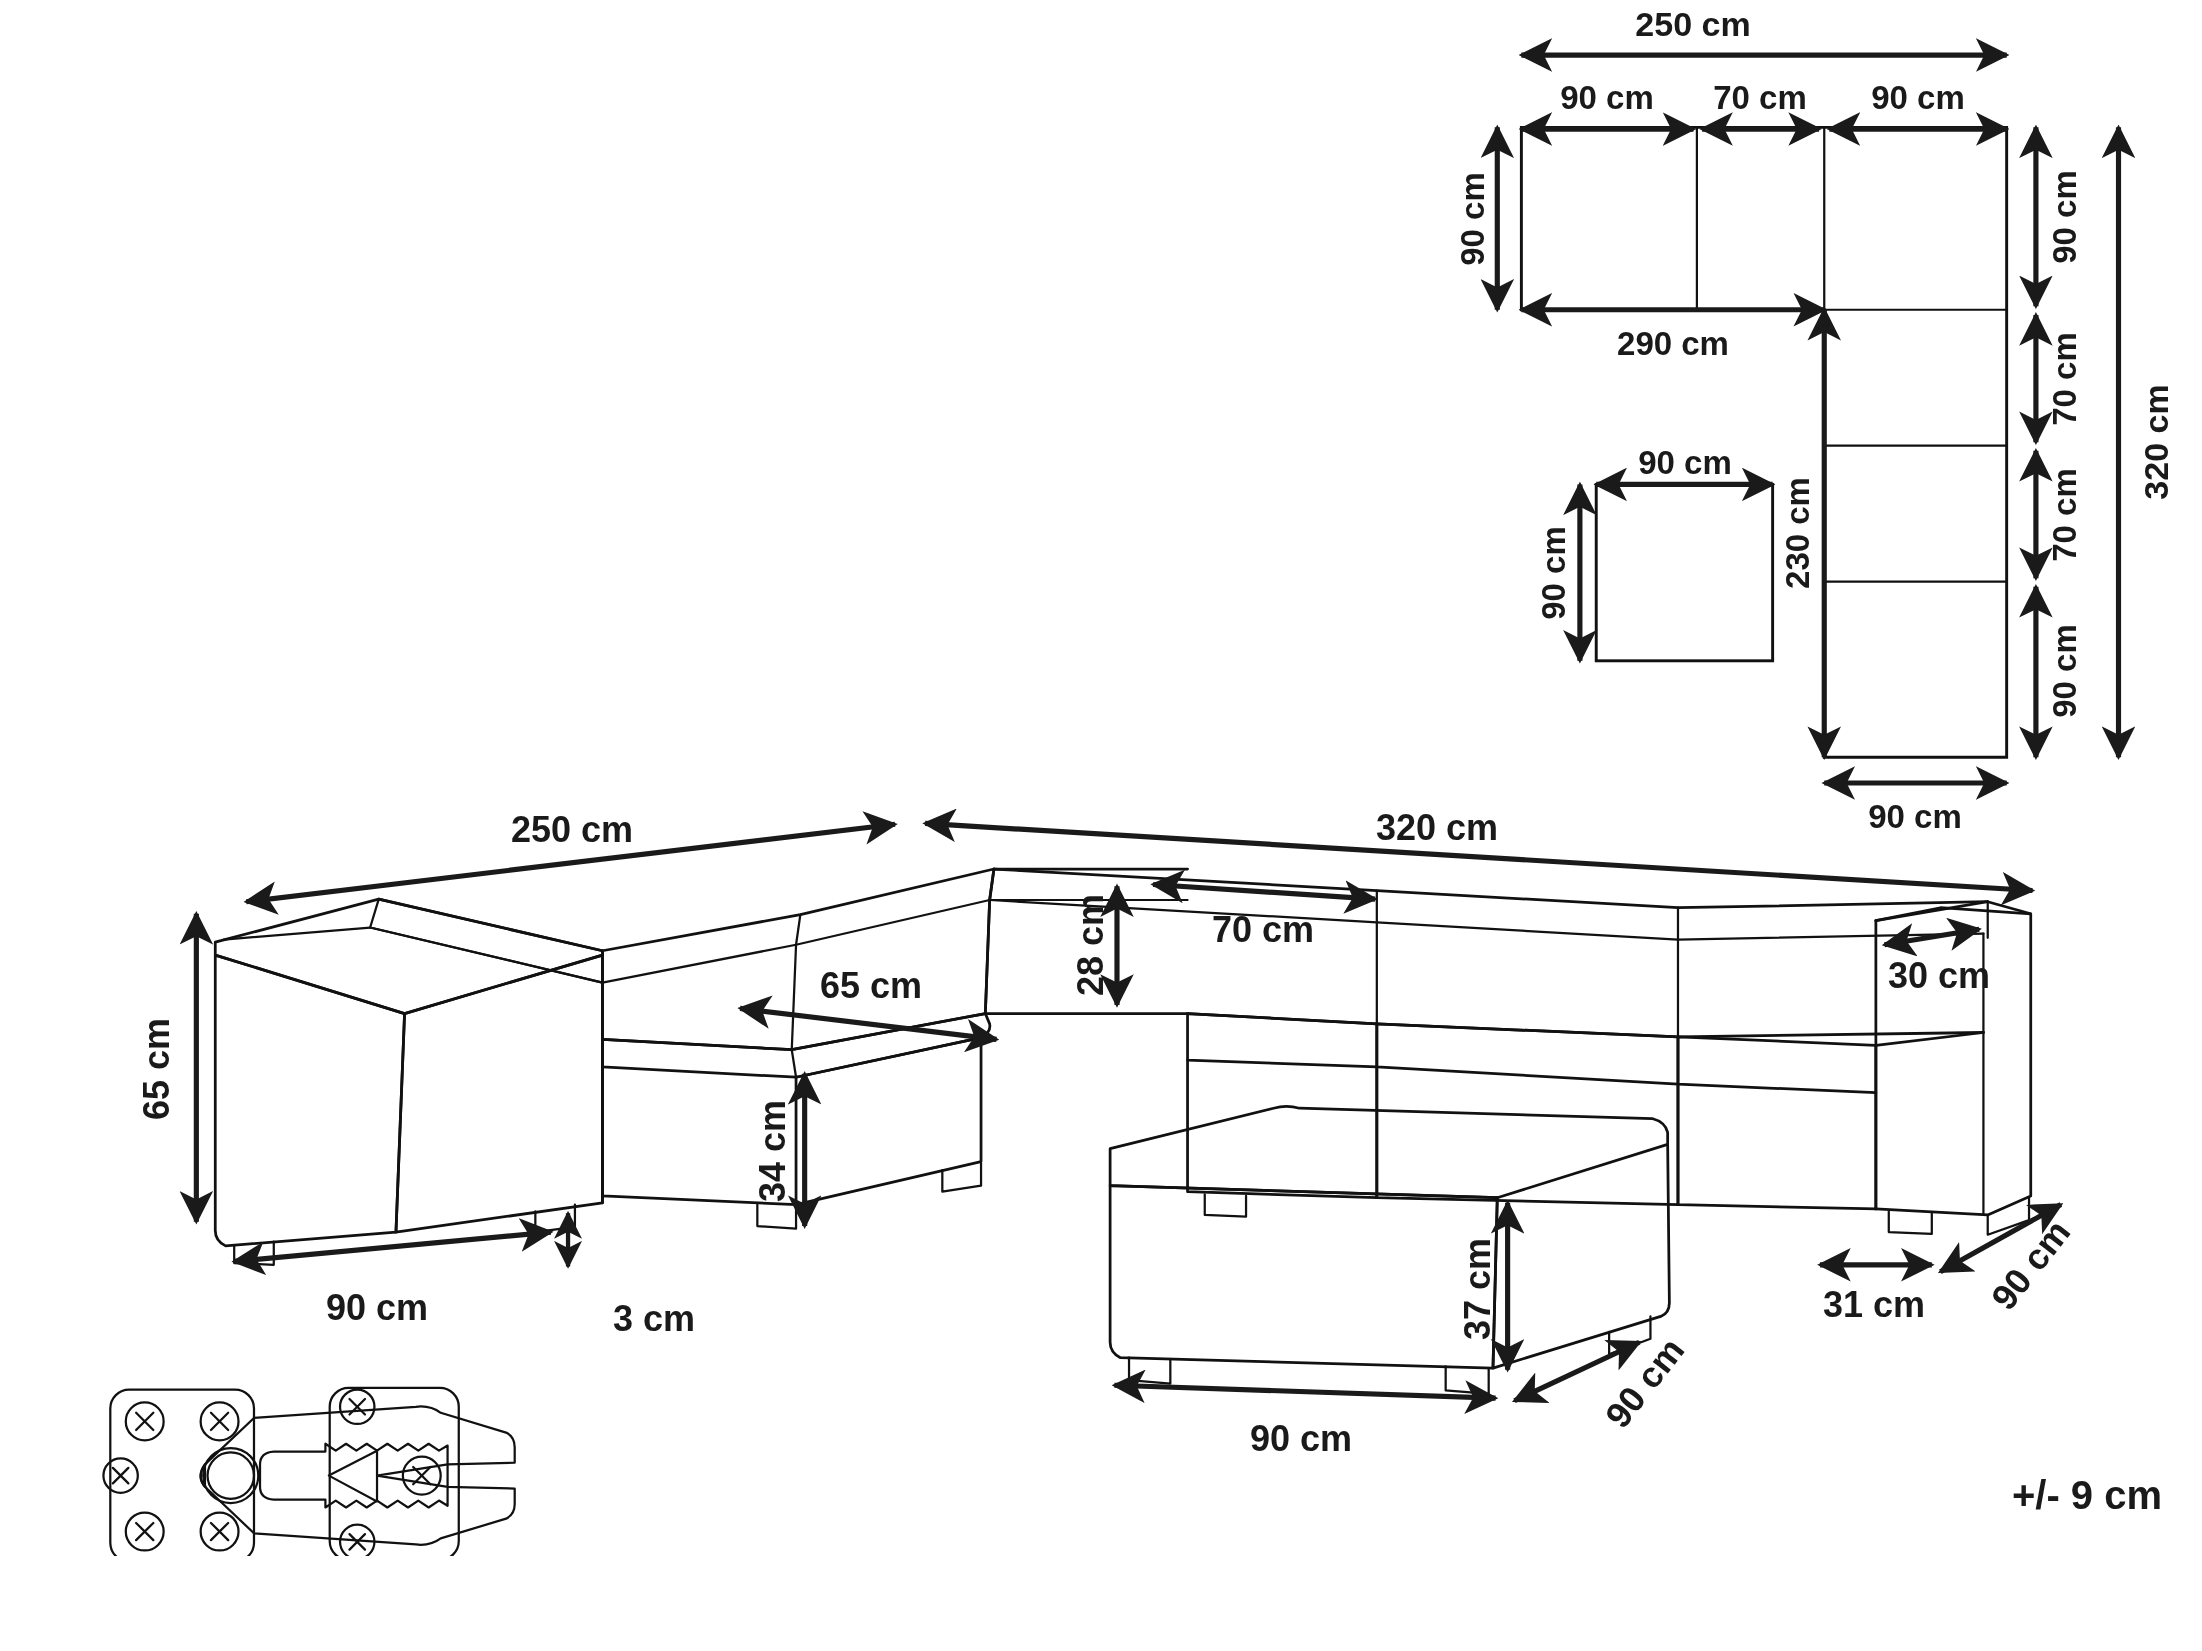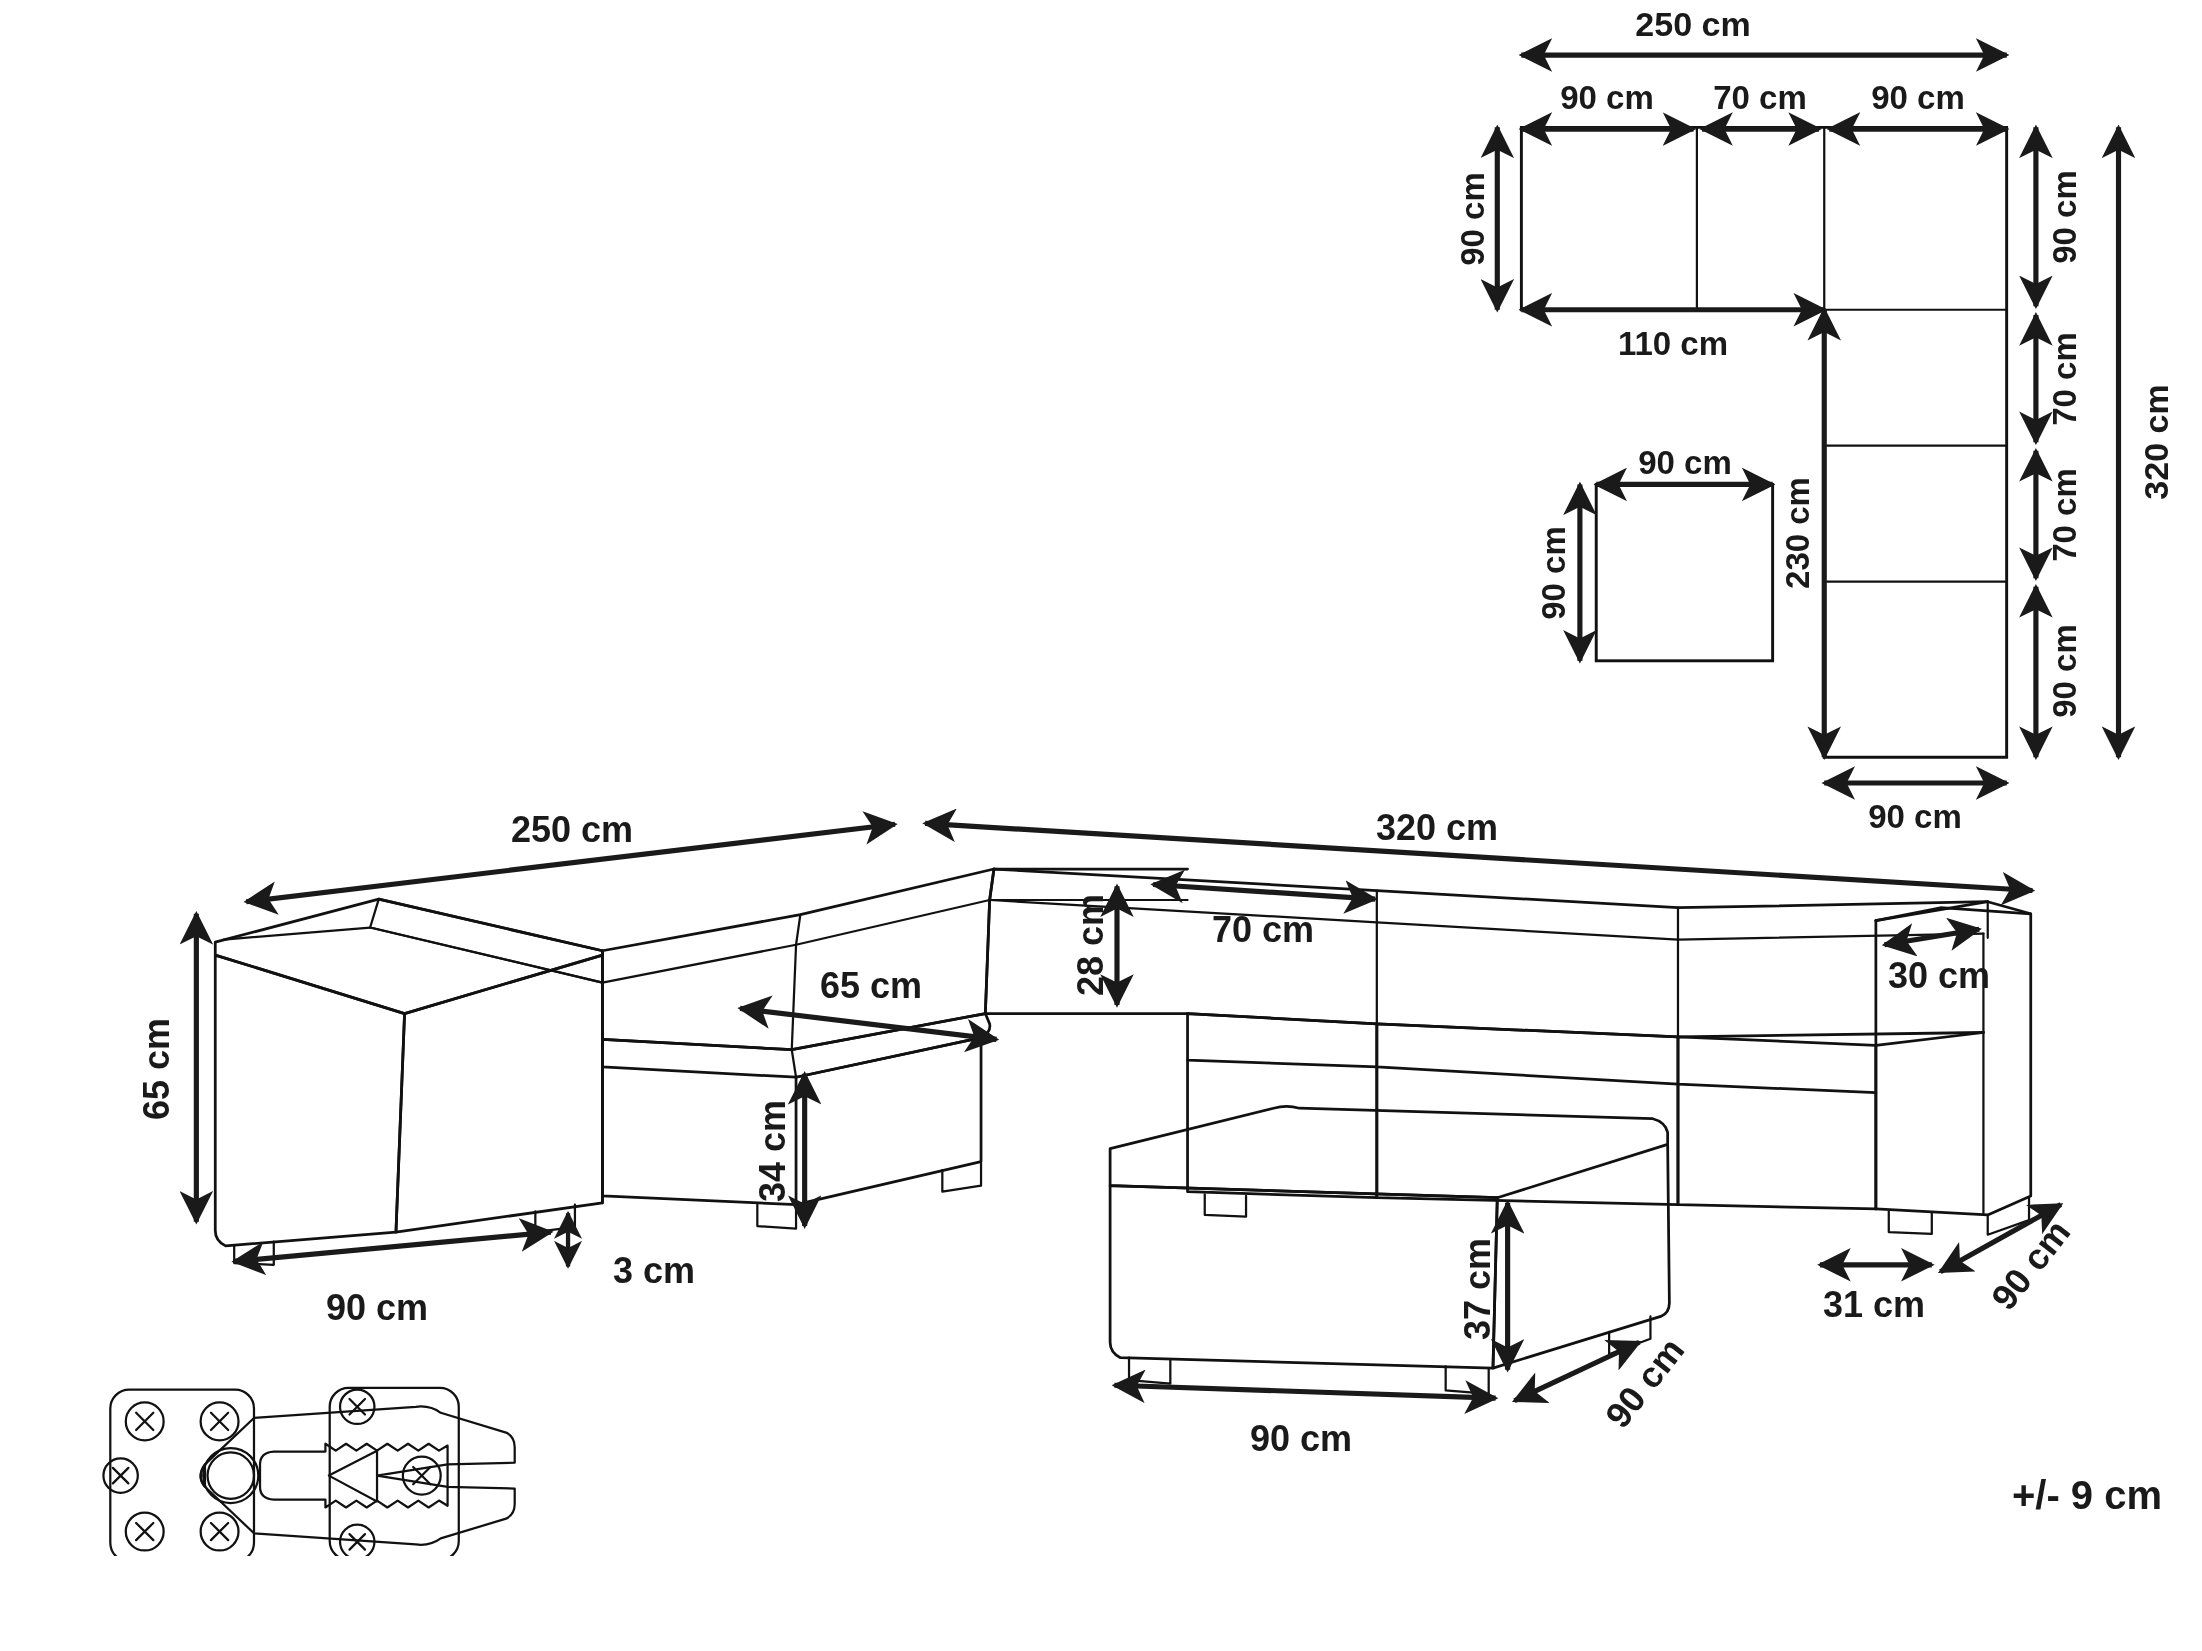--- a/index.html
+++ b/index.html
@@ -355,21 +355,21 @@
   <div class="lbl" style="position:absolute;left:1693px;top:6.9px;transform:translateX(-50%);font-weight:bold;font-size:34px;color:#1a1a1a;"></div>
 
   <div style="position:absolute;left:1693px;top:5.2px;transform:translateX(-50%);font:bold 34px 'Liberation Sans',sans-serif;color:#1a1a1a;">250 cm</div>
 
   <div style="position:absolute;left:1607px;top:79px;transform:translateX(-50%);font:bold 33px 'Liberation Sans',sans-serif;color:#1a1a1a;">90 cm</div>
   <div style="position:absolute;left:1760px;top:79px;transform:translateX(-50%);font:bold 33px 'Liberation Sans',sans-serif;color:#1a1a1a;">70 cm</div>
   <div style="position:absolute;left:1918px;top:79px;transform:translateX(-50%);font:bold 33px 'Liberation Sans',sans-serif;color:#1a1a1a;">90 cm</div>
 
   <div style="position:absolute;left:1473px;top:219px;transform:translate(-50%,-50%) rotate(-90deg);font:bold 33px 'Liberation Sans',sans-serif;color:#1a1a1a;white-space:nowrap;">90 cm</div>
 
-  <div style="position:absolute;left:1673px;top:325px;transform:translateX(-50%);font:bold 33px 'Liberation Sans',sans-serif;color:#1a1a1a;">110 cm</div>
+  <div style="position:absolute;left:1673px;top:325px;transform:translateX(-50%);font:bold 33px 'Liberation Sans',sans-serif;color:#1a1a1a;">290 cm</div>
 
   <div style="position:absolute;left:1798px;top:533px;transform:translate(-50%,-50%) rotate(-90deg);font:bold 33px 'Liberation Sans',sans-serif;color:#1a1a1a;white-space:nowrap;">230 cm</div>
 
   <div style="position:absolute;left:2065px;top:217px;transform:translate(-50%,-50%) rotate(-90deg);font:bold 33px 'Liberation Sans',sans-serif;color:#1a1a1a;white-space:nowrap;">90 cm</div>
   <div style="position:absolute;left:2065px;top:379px;transform:translate(-50%,-50%) rotate(-90deg);font:bold 33px 'Liberation Sans',sans-serif;color:#1a1a1a;white-space:nowrap;">70 cm</div>
   <div style="position:absolute;left:2065px;top:515px;transform:translate(-50%,-50%) rotate(-90deg);font:bold 33px 'Liberation Sans',sans-serif;color:#1a1a1a;white-space:nowrap;">70 cm</div>
   <div style="position:absolute;left:2065px;top:671px;transform:translate(-50%,-50%) rotate(-90deg);font:bold 33px 'Liberation Sans',sans-serif;color:#1a1a1a;white-space:nowrap;">90 cm</div>
 
   <div style="position:absolute;left:2156px;top:442px;transform:translate(-50%,-50%) rotate(-90deg);font:bold 34px 'Liberation Sans',sans-serif;color:#1a1a1a;white-space:nowrap;">320 cm</div>
 
@@ -379,21 +379,21 @@
   <div style="position:absolute;left:1554px;top:573px;transform:translate(-50%,-50%) rotate(-90deg);font:bold 33px 'Liberation Sans',sans-serif;color:#1a1a1a;white-space:nowrap;">90 cm</div>
 
   <div style="position:absolute;left:572px;top:809px;transform:translateX(-50%);font:bold 36px 'Liberation Sans',sans-serif;color:#1a1a1a;">250 cm</div>
 
   <div style="position:absolute;left:1437px;top:807px;transform:translateX(-50%);font:bold 36px 'Liberation Sans',sans-serif;color:#1a1a1a;">320 cm</div>
 
   <div style="position:absolute;left:157px;top:1069px;transform:translate(-50%,-50%) rotate(-90deg);font:bold 36px 'Liberation Sans',sans-serif;color:#1a1a1a;white-space:nowrap;">65 cm</div>
 
   <div style="position:absolute;left:377px;top:1287px;transform:translateX(-50%);font:bold 36px 'Liberation Sans',sans-serif;color:#1a1a1a;">90 cm</div>
 
-  <div style="position:absolute;left:613px;top:1250px;font:bold 36px 'Liberation Sans',sans-serif;color:#1a1a1a;">3 cm</div>
+  <div style="position:absolute;left:613px;top:1298px;font:bold 36px 'Liberation Sans',sans-serif;color:#1a1a1a;">3 cm</div>
 
   <div style="position:absolute;left:871px;top:965px;transform:translateX(-50%);font:bold 36px 'Liberation Sans',sans-serif;color:#1a1a1a;">65 cm</div>
 
   <div style="position:absolute;left:773px;top:1151px;transform:translate(-50%,-50%) rotate(-90deg);font:bold 36px 'Liberation Sans',sans-serif;color:#1a1a1a;white-space:nowrap;">34 cm</div>
 
   <div style="position:absolute;left:1091px;top:945px;transform:translate(-50%,-50%) rotate(-90deg);font:bold 36px 'Liberation Sans',sans-serif;color:#1a1a1a;white-space:nowrap;">28 cm</div>
 
   <div style="position:absolute;left:1263px;top:909px;transform:translateX(-50%);font:bold 36px 'Liberation Sans',sans-serif;color:#1a1a1a;">70 cm</div>
 
   <div style="position:absolute;left:1939px;top:955px;transform:translateX(-50%);font:bold 36px 'Liberation Sans',sans-serif;color:#1a1a1a;">30 cm</div>

